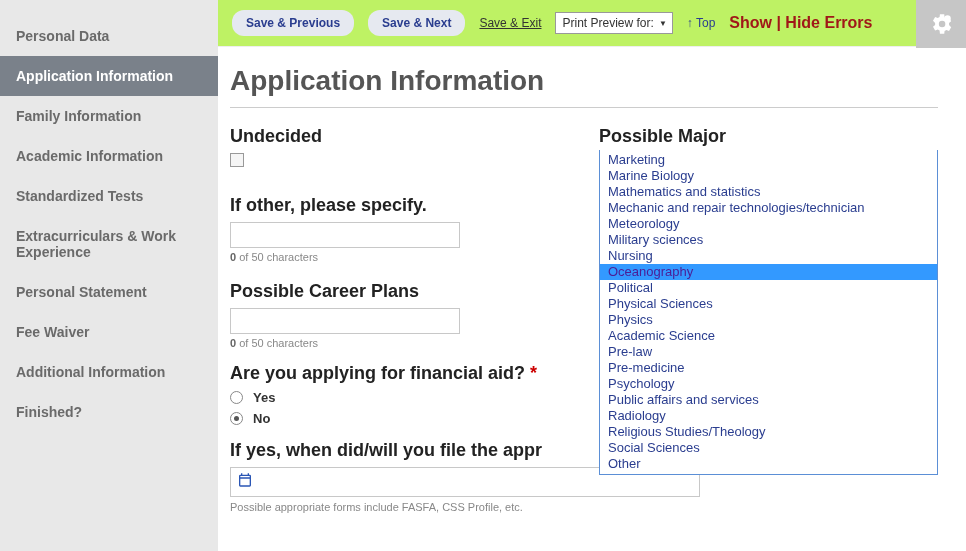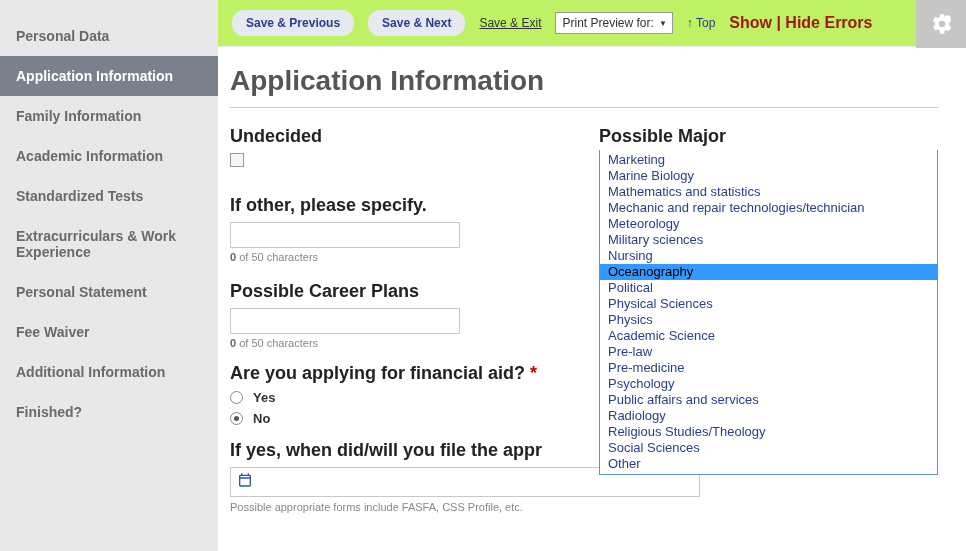--- a/index.html
+++ b/index.html
@@ -32,21 +32,21 @@
 .radio-row { display: flex; align-items: center; margin: 6px 0; font-weight: bold; }
 .radio { width: 13px; height: 13px; border: 1px solid #888; border-radius: 50%; margin-right: 10px; display: inline-flex; align-items: center; justify-content: center; }
 .radio.sel::after { content: ""; width: 5px; height: 5px; background: #555; border-radius: 50%; display: block; }
 .req { color: #c00; font-weight: bold; }
 .select-wide { position: relative; }
 .select-display { border: 1px solid #5b8fd6; background: #fff; height: 24px; padding: 3px 20px 3px 8px; color: #2a3d8f; font-size: 13px; position: relative; cursor: pointer; }
 .select-display::after { content: "▾"; position: absolute; right: 6px; top: 4px; font-size: 11px; color: #333; }
 .dropdown { position: absolute; top: 24px; left: 0; right: 0; border: 1px solid #5b8fd6; border-top: none; background: #fff; max-height: 330px; overflow-y: auto; z-index: 50; }
 .dropdown-inner { padding: 2px 0; }
 .opt { padding: 0px 8px; font-size: 13px; color: #2a3d8f; line-height: 16px; cursor: pointer; white-space: nowrap; overflow: hidden; text-overflow: ellipsis; }
-.opt.hl { background: #3399ff; color: #000000; }
+.opt.hl { background: #3399ff; color: #4c1d95; }
 .dropdown::-webkit-scrollbar { width: 16px; }
 .dropdown::-webkit-scrollbar-track { background: #eee; }
 .dropdown::-webkit-scrollbar-thumb { background: #c2c2c2; border: 1px solid #aaa; }
 .date-input { width: 100%; max-width: 470px; height: 30px; border: 1px solid #c8c8c8; display: flex; align-items: center; padding: 0 6px; }
 .cal-icon { color: #2a56b5; font-size: 16px; }
 .long-label { font-size: 11px; color: #888; margin-top: 4px; }
 </style>
 </head>
 <body>
 

